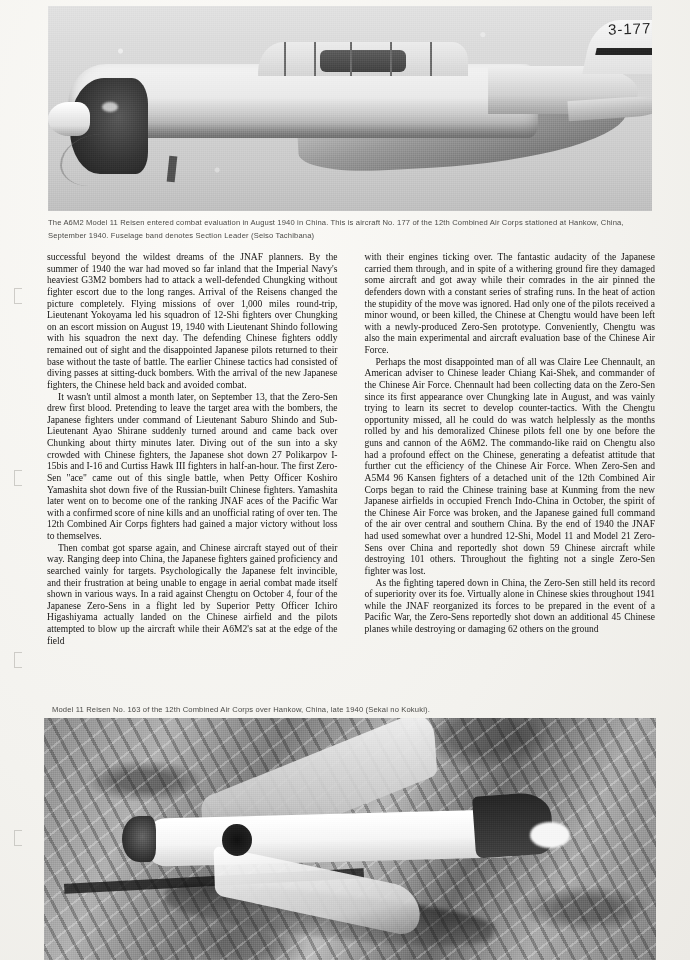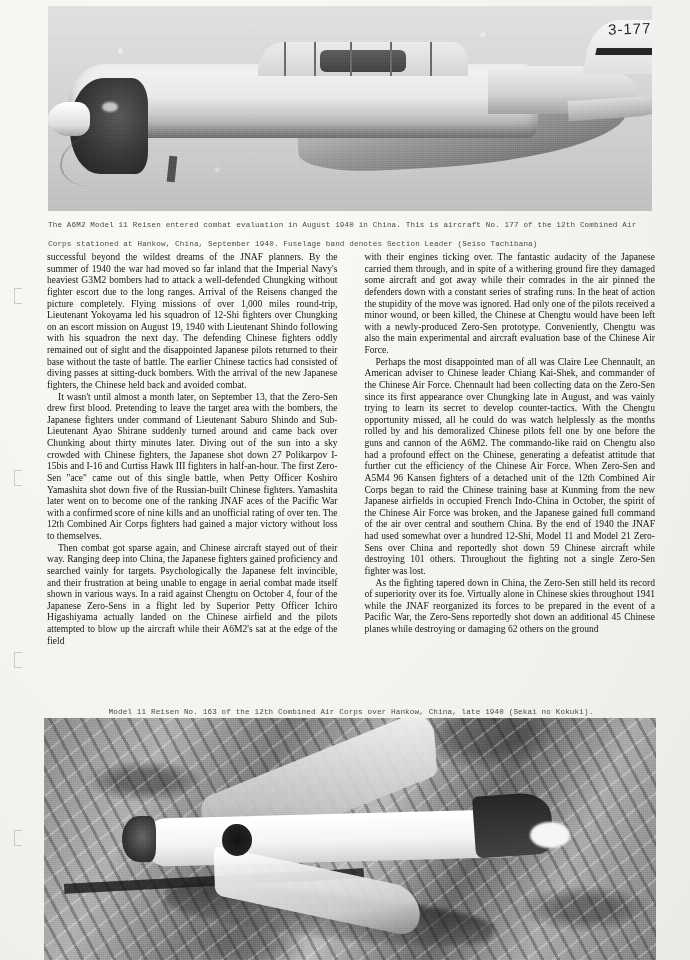--- a/index.html
+++ b/index.html
@@ -191,36 +191,35 @@
     pointer-events: none;
     background-image:
       repeating-linear-gradient(0deg, rgba(255,255,255,.045) 0 1px, rgba(0,0,0,.045) 1px 2px),
       repeating-linear-gradient(90deg, rgba(255,255,255,.03) 0 1px, rgba(0,0,0,.03) 1px 2px);
     mix-blend-mode: overlay;
   }
 
   
   .caption {
     position: absolute;
-    font-family: Liberation Mono, monospace;
+    font-family: Liberation Sans, sans-serif;
     font-size: 7.6px;
-    line-height: 19px;
+    line-height: 13px;
     color: #4b4a47;
     letter-spacing: .15px;
   }
   .caption-top {
     left: 48px;
     top: 216px;
     width: 606px;
   }
   .caption-bottom {
-    left: 44px;
+    left: 52px;
     top: 703px;
     width: 614px;
-    text-align: center;
   }
 
   
   .columns {
     position: absolute;
     left: 47px;
     top: 251px;
     width: 608px;
     height: 440px;
     display: flex;

